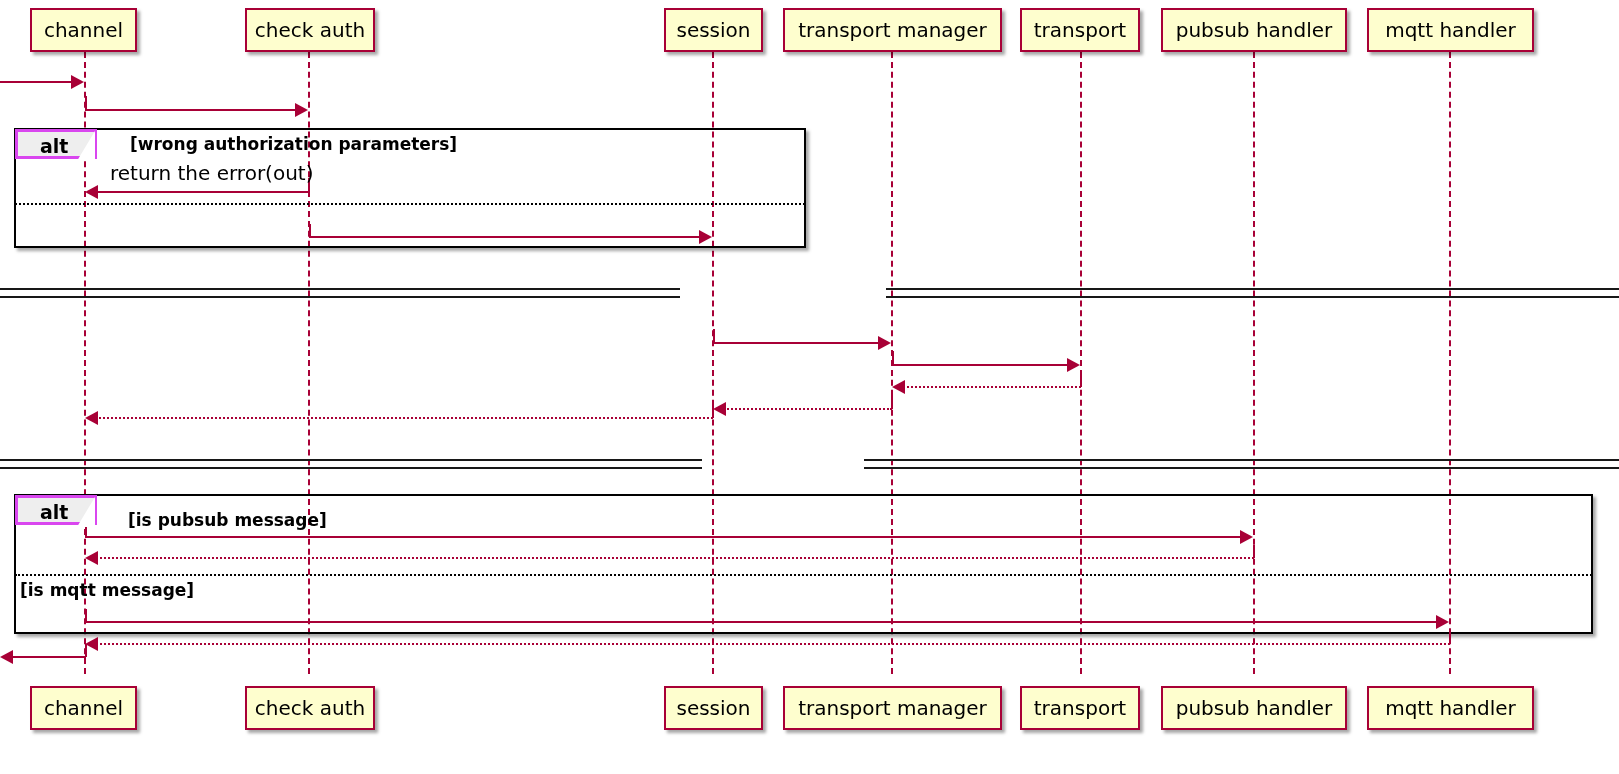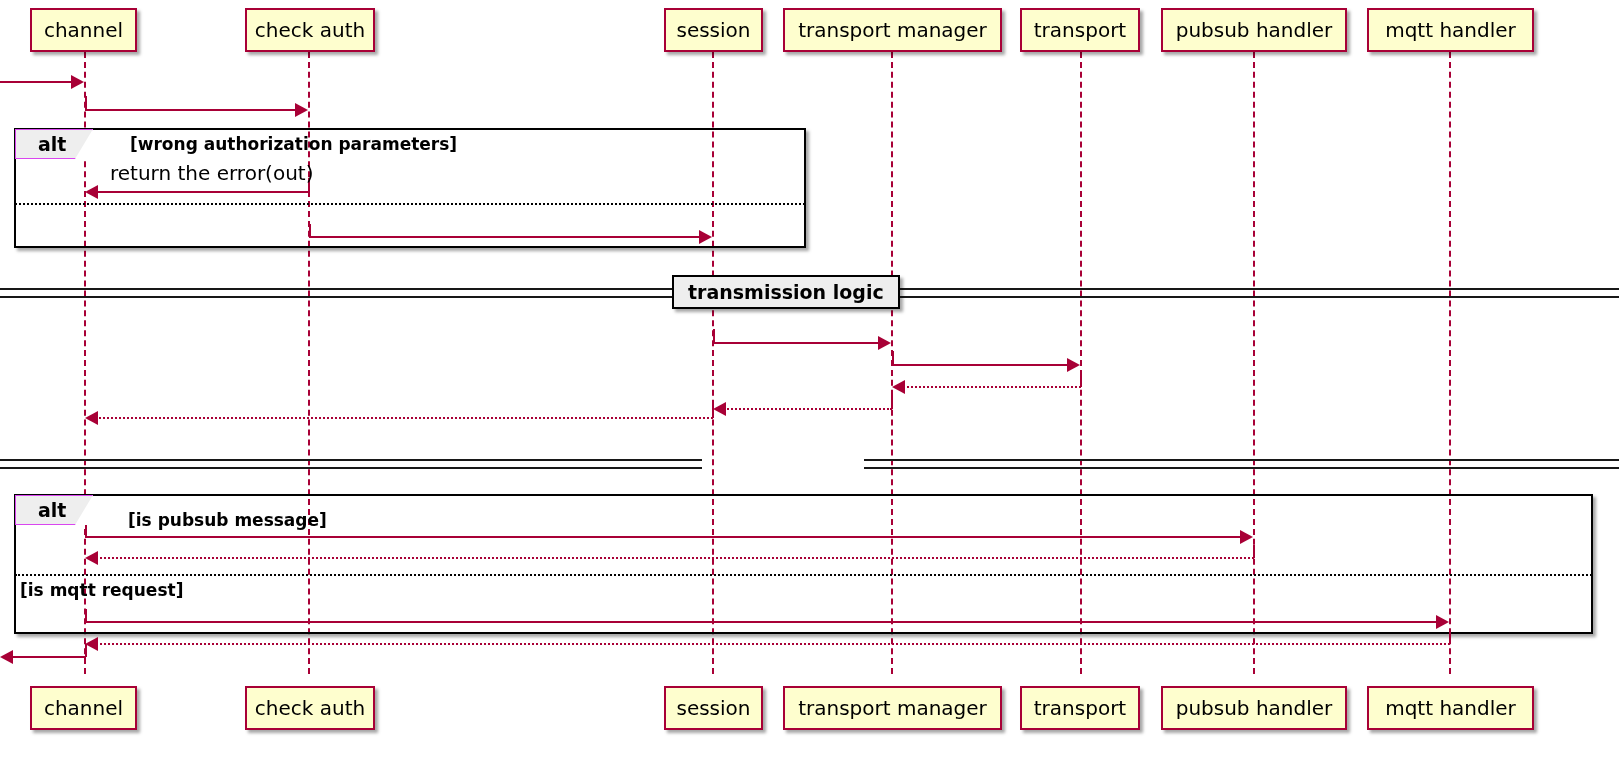--- a/index.html
+++ b/index.html
@@ -35,21 +35,21 @@
     position:absolute;
     box-sizing:border-box;
     border:2px solid #000000;
     background:transparent;
     box-shadow:3px 3px 3px rgba(0,0,0,0.35);
   }
   .fragment-label{
     position:absolute;
     box-sizing:border-box;
     background:#EEEEEE;
-    border:1px solid #d946ef;
+    border:3px solid #d946ef;
     font-size:19px;
     font-weight:bold;
     color:#000;
     height:30px;
     line-height:28px;
     padding-left:22px;
     padding-right:26px;
     z-index:6;
   }
   .fragment-label::after{
@@ -196,23 +196,20 @@
   <div class="arrow-head left" style="left:85px; top:185px;"></div>
 
   <div class="fragment-sep" style="left:15px; top:203px; width:790px;"></div>
 
   <div class="stub" style="left:309px; top:224px; height:13px;"></div>
   <div class="msg-line" style="left:309px; top:236px; width:391px;"></div>
   <div class="arrow-head right" style="left:699px; top:230px;"></div>
 
   <div class="divider-rule" style="left:0px; top:288px; width:680px;"></div>
   <div class="divider-rule" style="left:886px; top:288px; width:733px;"></div>
-  <div class="divider-box" style="left:672px; top:275px;">
-    <span>transmission logic</span>
-  </div>
 
   <div class="stub" style="left:713px; top:329px; height:14px;"></div>
   <div class="msg-line" style="left:713px; top:342px; width:166px;"></div>
   <div class="arrow-head right" style="left:878px; top:336px;"></div>
 
   <div class="stub" style="left:892px; top:351px; height:14px;"></div>
   <div class="msg-line" style="left:892px; top:364px; width:176px;"></div>
   <div class="arrow-head right" style="left:1067px; top:358px;"></div>
 
   <div class="stub" style="left:1080px; top:373px; height:14px;"></div>
@@ -242,21 +239,21 @@
   <div class="msg-line" style="left:85px; top:536px; width:1156px;"></div>
   <div class="arrow-head right" style="left:1240px; top:530px;"></div>
 
   <div class="stub" style="left:1253px; top:545px; height:13px;"></div>
   <div class="msg-line dotted" style="left:96px; top:557px; width:1158px;"></div>
   <div class="arrow-head left" style="left:85px; top:551px;"></div>
 
   <div class="fragment-sep" style="left:15px; top:574px; width:1577px;"></div>
 
   <div class="guard" style="left:20px; top:580px;">
-    <span>[is mqtt request]</span>
+    <span>[is mqtt message]</span>
   </div>
 
   <div class="stub" style="left:85px; top:609px; height:13px;"></div>
   <div class="msg-line" style="left:85px; top:621px; width:1352px;"></div>
   <div class="arrow-head right" style="left:1436px; top:615px;"></div>
 
   <div class="stub" style="left:1449px; top:631px; height:13px;"></div>
   <div class="msg-line dotted" style="left:96px; top:643px; width:1354px;"></div>
   <div class="arrow-head left" style="left:85px; top:637px;"></div>
 

